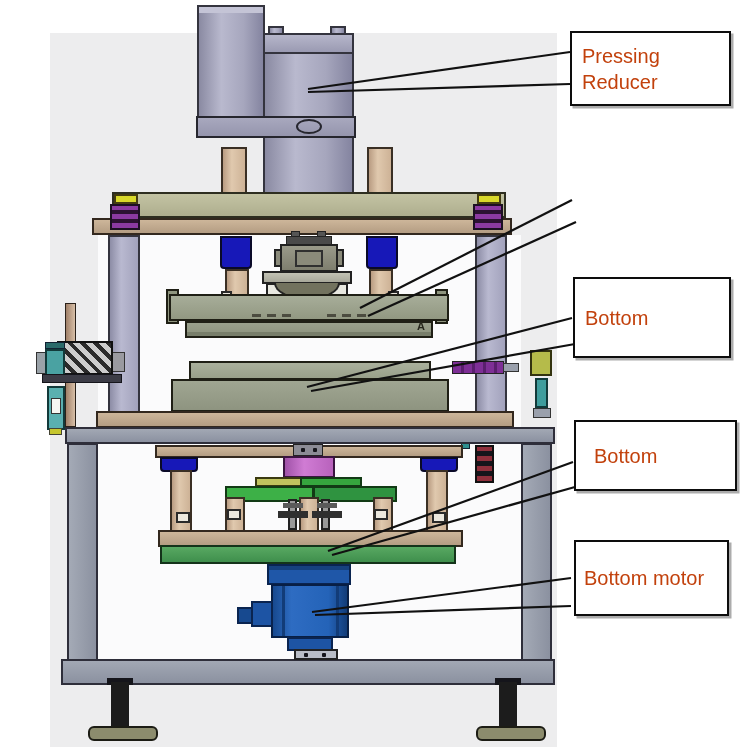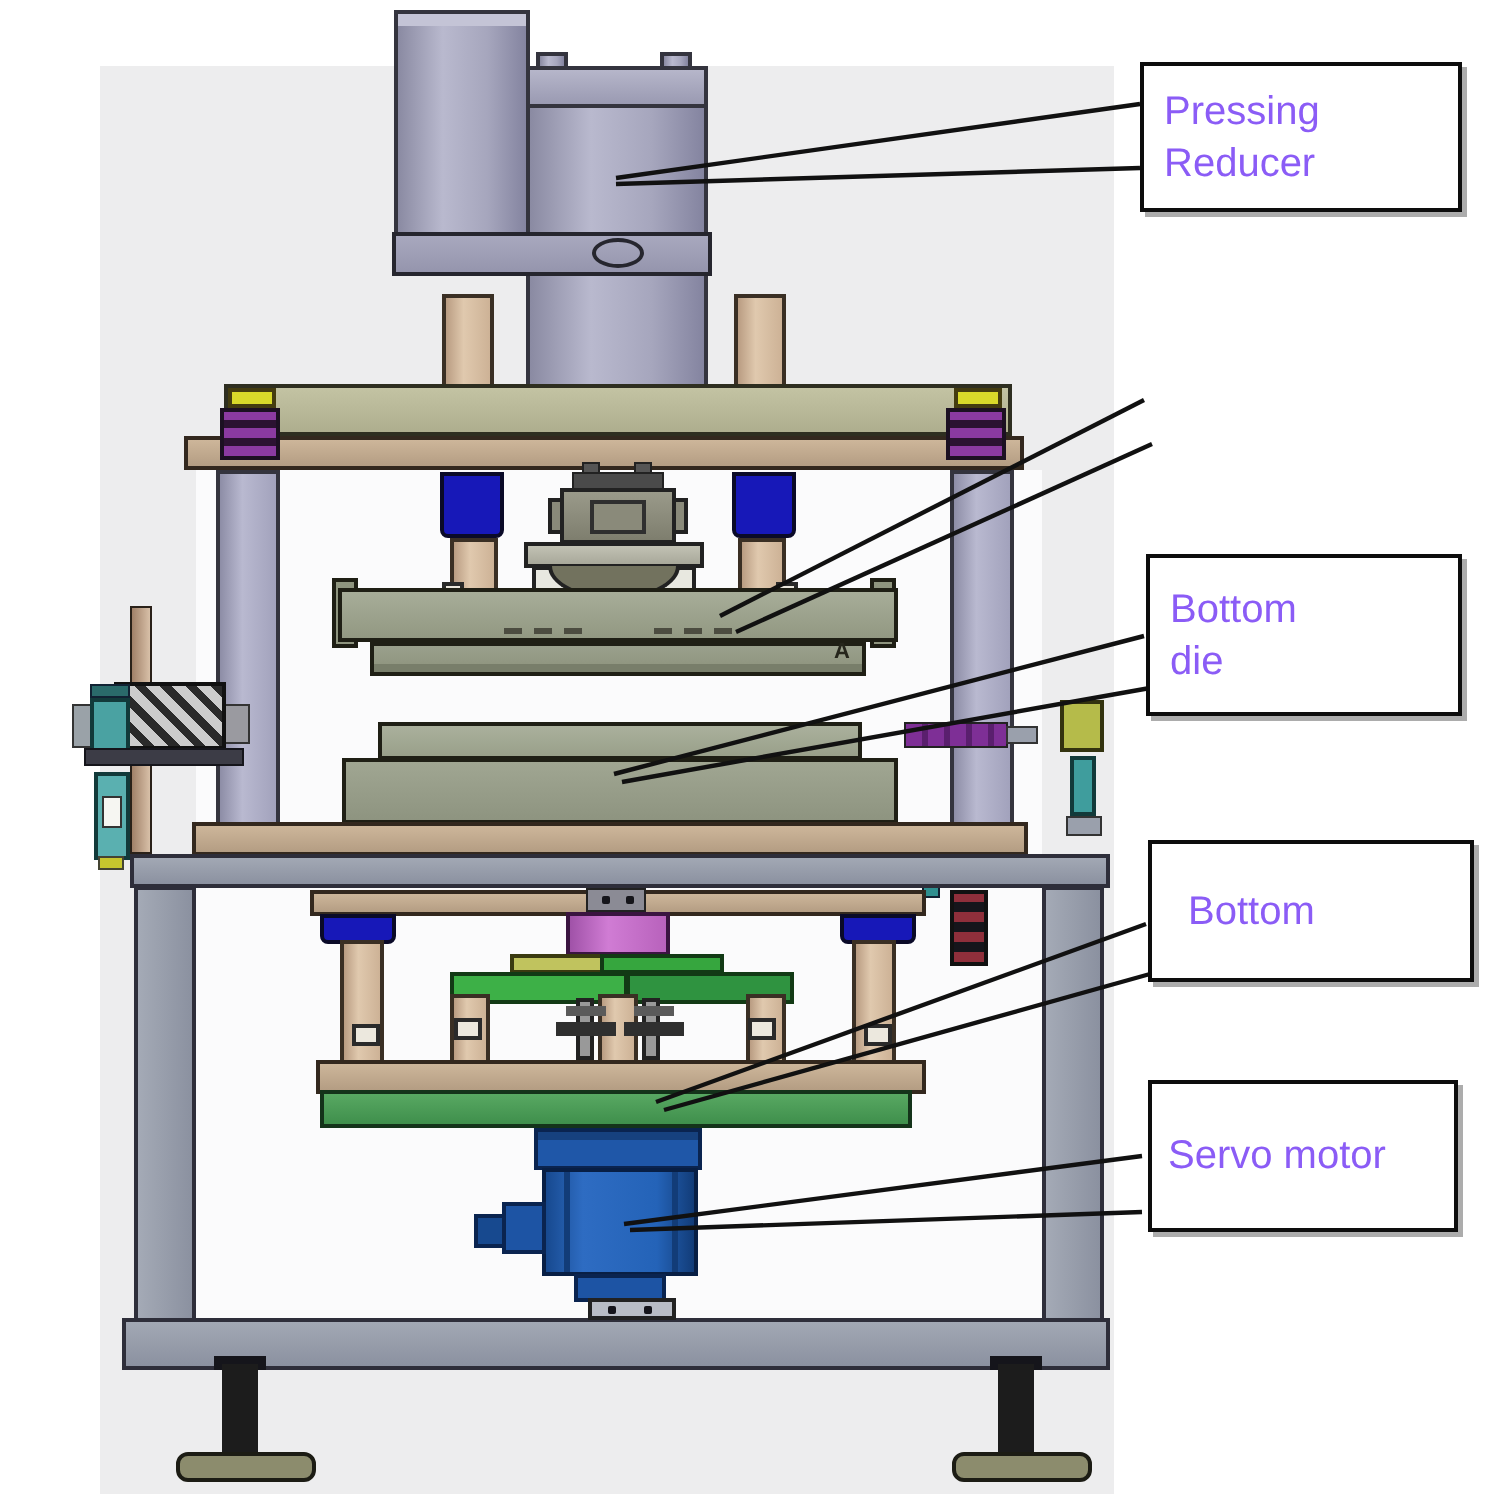--- a/index.html
+++ b/index.html
@@ -20,21 +20,21 @@
   .sage{background:linear-gradient(#a7ad99,#929882);border:2.5px solid #1f1f15;}
   .sage2{background:linear-gradient(#9aa08c,#8c927c);border:2px solid #1f1f15;box-shadow:inset 0 -4px #787e6a;}
   .gray{background:linear-gradient(#a2a8b4,#8b91a0);border:2px solid #2e2e3a;}
   .grayV{background:linear-gradient(90deg,#a4aab6,#8b91a0);border:2px solid #2e2e3a;}
   .blue{background:#1718b8;border:2px solid #0a0a28;border-radius:0 0 4px 4px;}
   .teal{background:#4aa2a2;border:2px solid #123a3a;}
   .dash{background:#4c4c40;width:9px;height:3px;}
   
   .label-box{position:absolute;background:#ffffff;border:2.5px solid #0d0d0d;
     box-shadow:2.5px 2.5px 0 rgba(90,90,90,.5);display:flex;flex-direction:column;
-    justify-content:center;color:#8b5cf6;font-size:20px;line-height:26px;}
+    justify-content:center;color:#c2410c;font-size:20px;line-height:26px;}
   .label-box span{display:block;}
   svg.lines{position:absolute;left:0;top:0;pointer-events:none;}
   .die-mark{position:absolute;font-size:11px;font-weight:bold;color:#26261c;}
   .dot{position:absolute;width:4px;height:4px;background:#15151b;border-radius:1px;}
 </style>
 </head>
 <body>
 
 <div id="stage">
 
@@ -184,22 +184,21 @@
       <path d="M571,606 L315,615"></path>
     </g>
   </svg>
 
   <div class="label-box" style="left:570px;top:31px;width:147px;height:71px;padding-left:10px;">
     <span>Pressing</span>
     <span>Reducer</span>
   </div>
   <div class="label-box" style="left:573px;top:277px;width:144px;height:77px;padding-left:10px;">
     <span>Bottom</span>
-    <span>die</span>
   </div>
   <div class="label-box" style="left:574px;top:420px;width:141px;height:67px;padding-left:18px;">
     <span>Bottom</span>
   </div>
   <div class="label-box" style="left:574px;top:540px;width:143px;height:72px;padding-left:8px;">
-    <span>Servo motor</span>
+    <span>Bottom motor</span>
   </div>
 
 </div>
 
 </body></html>

